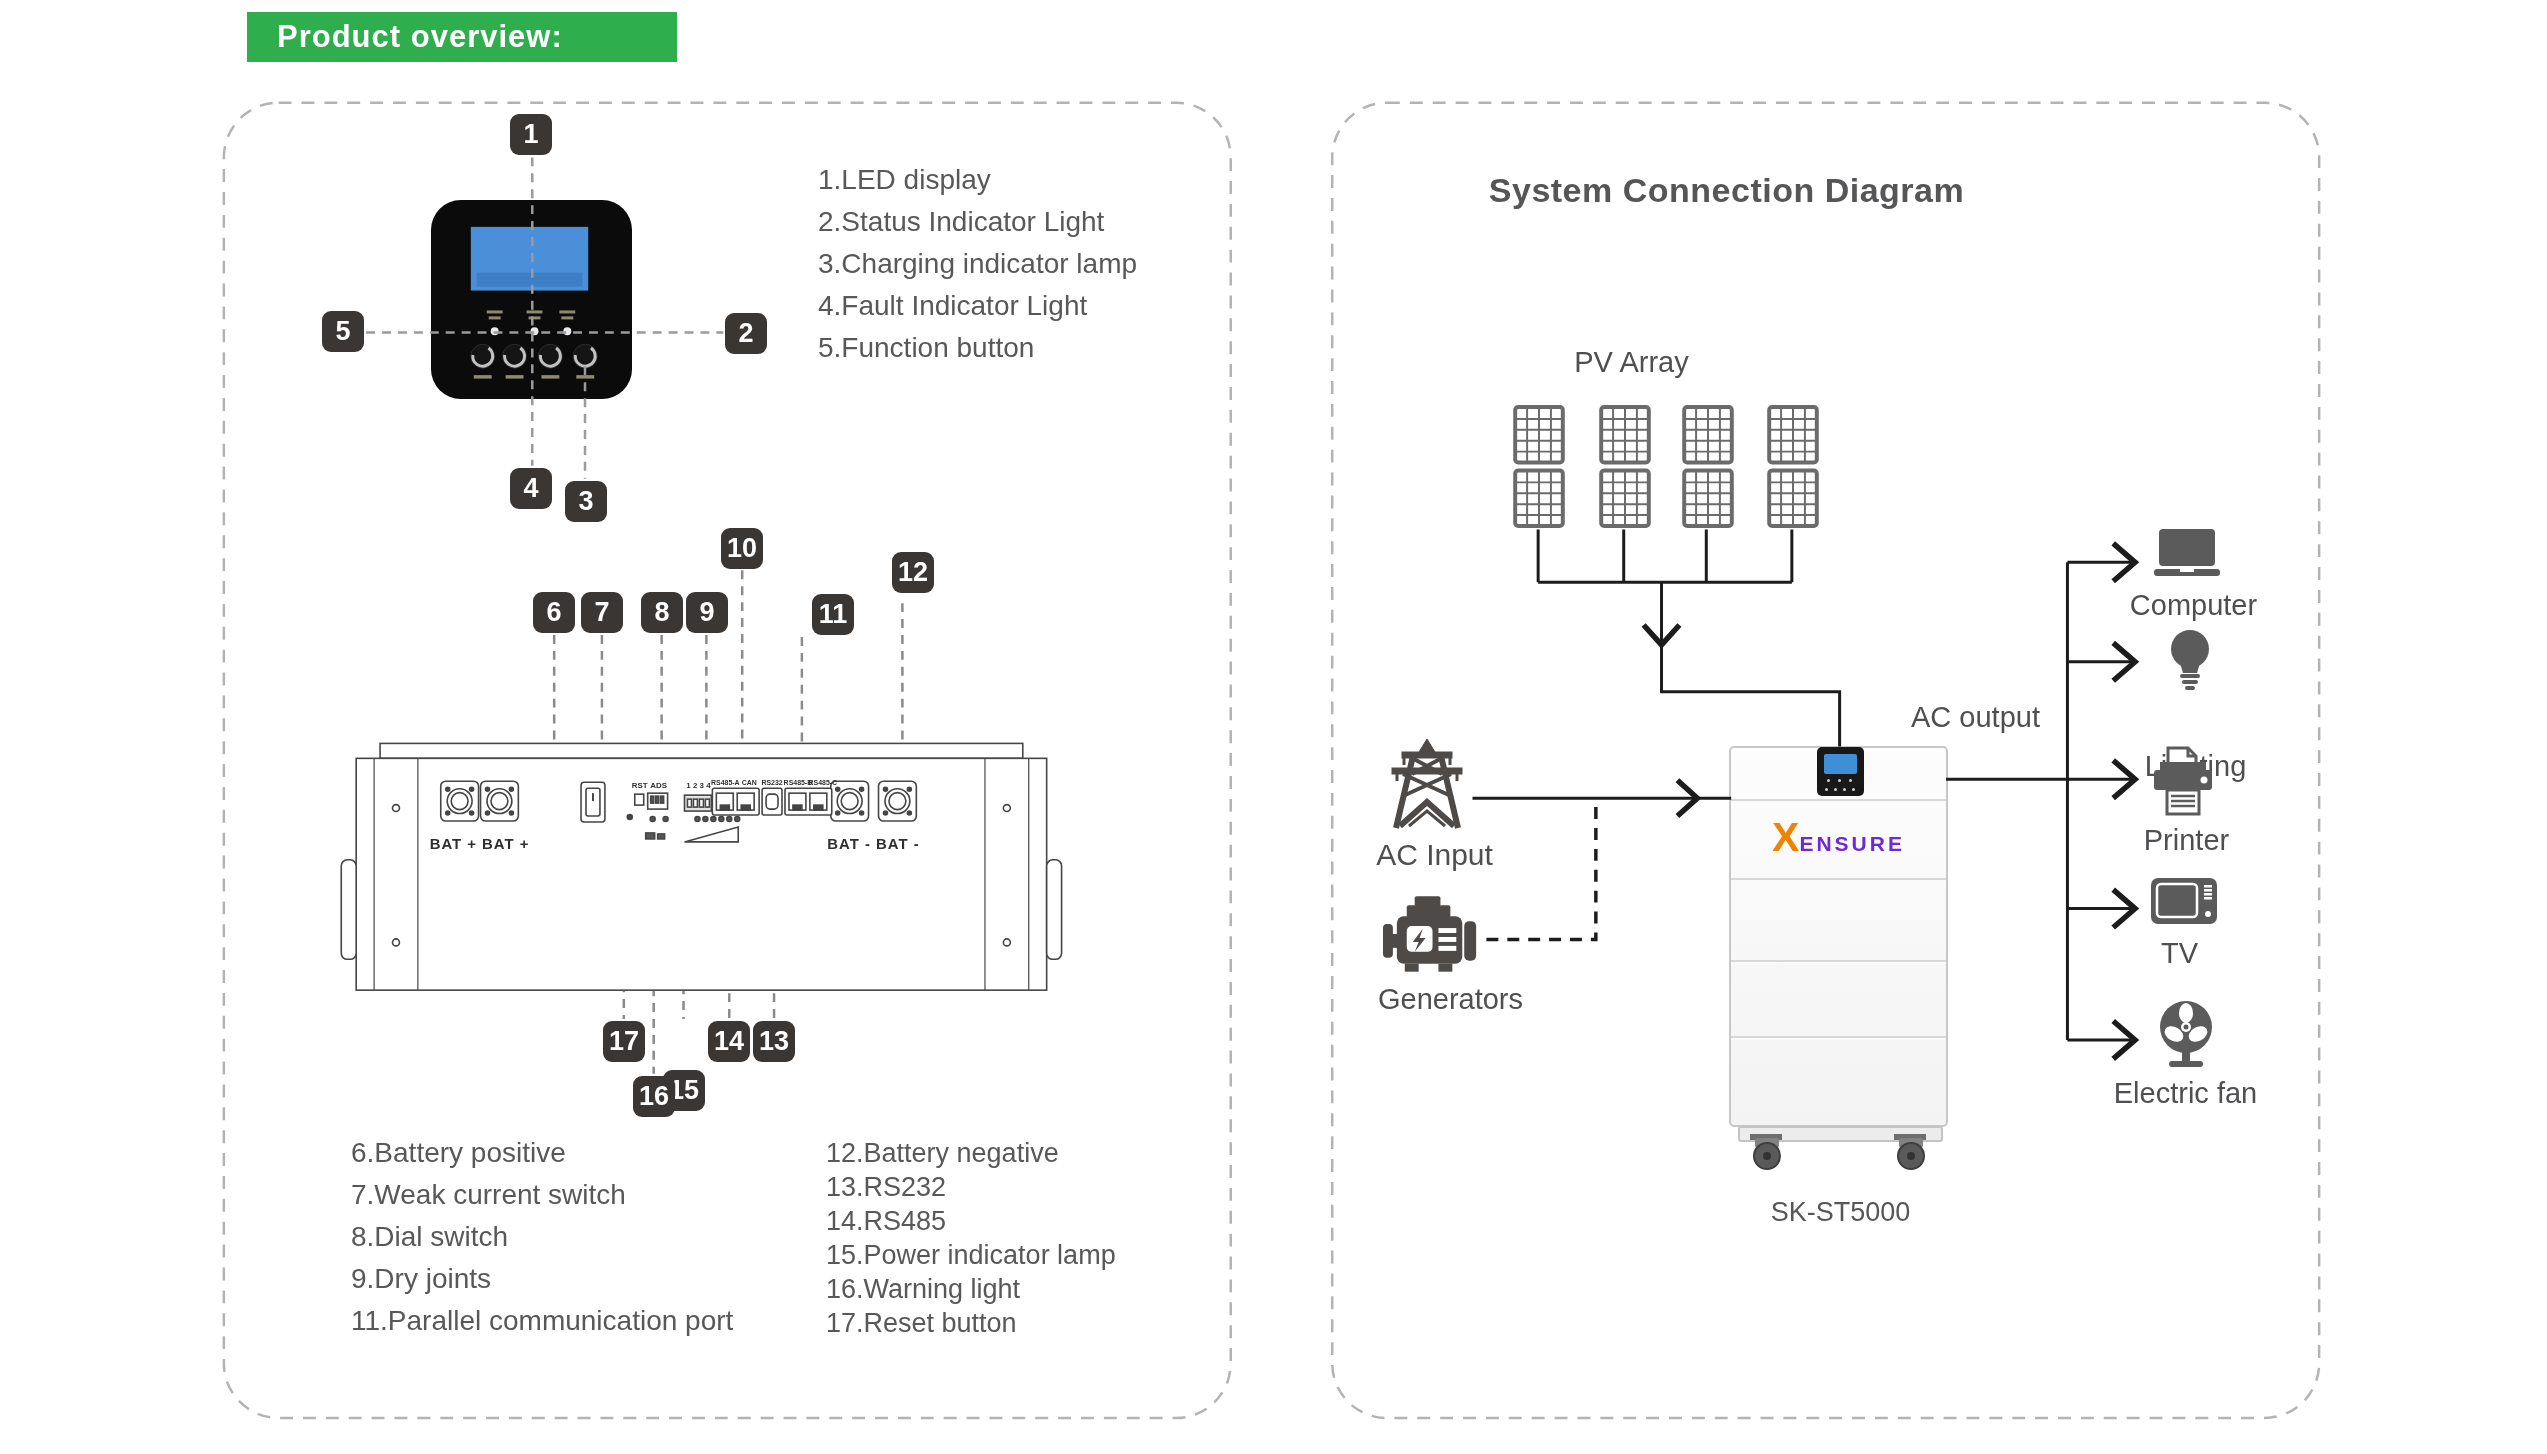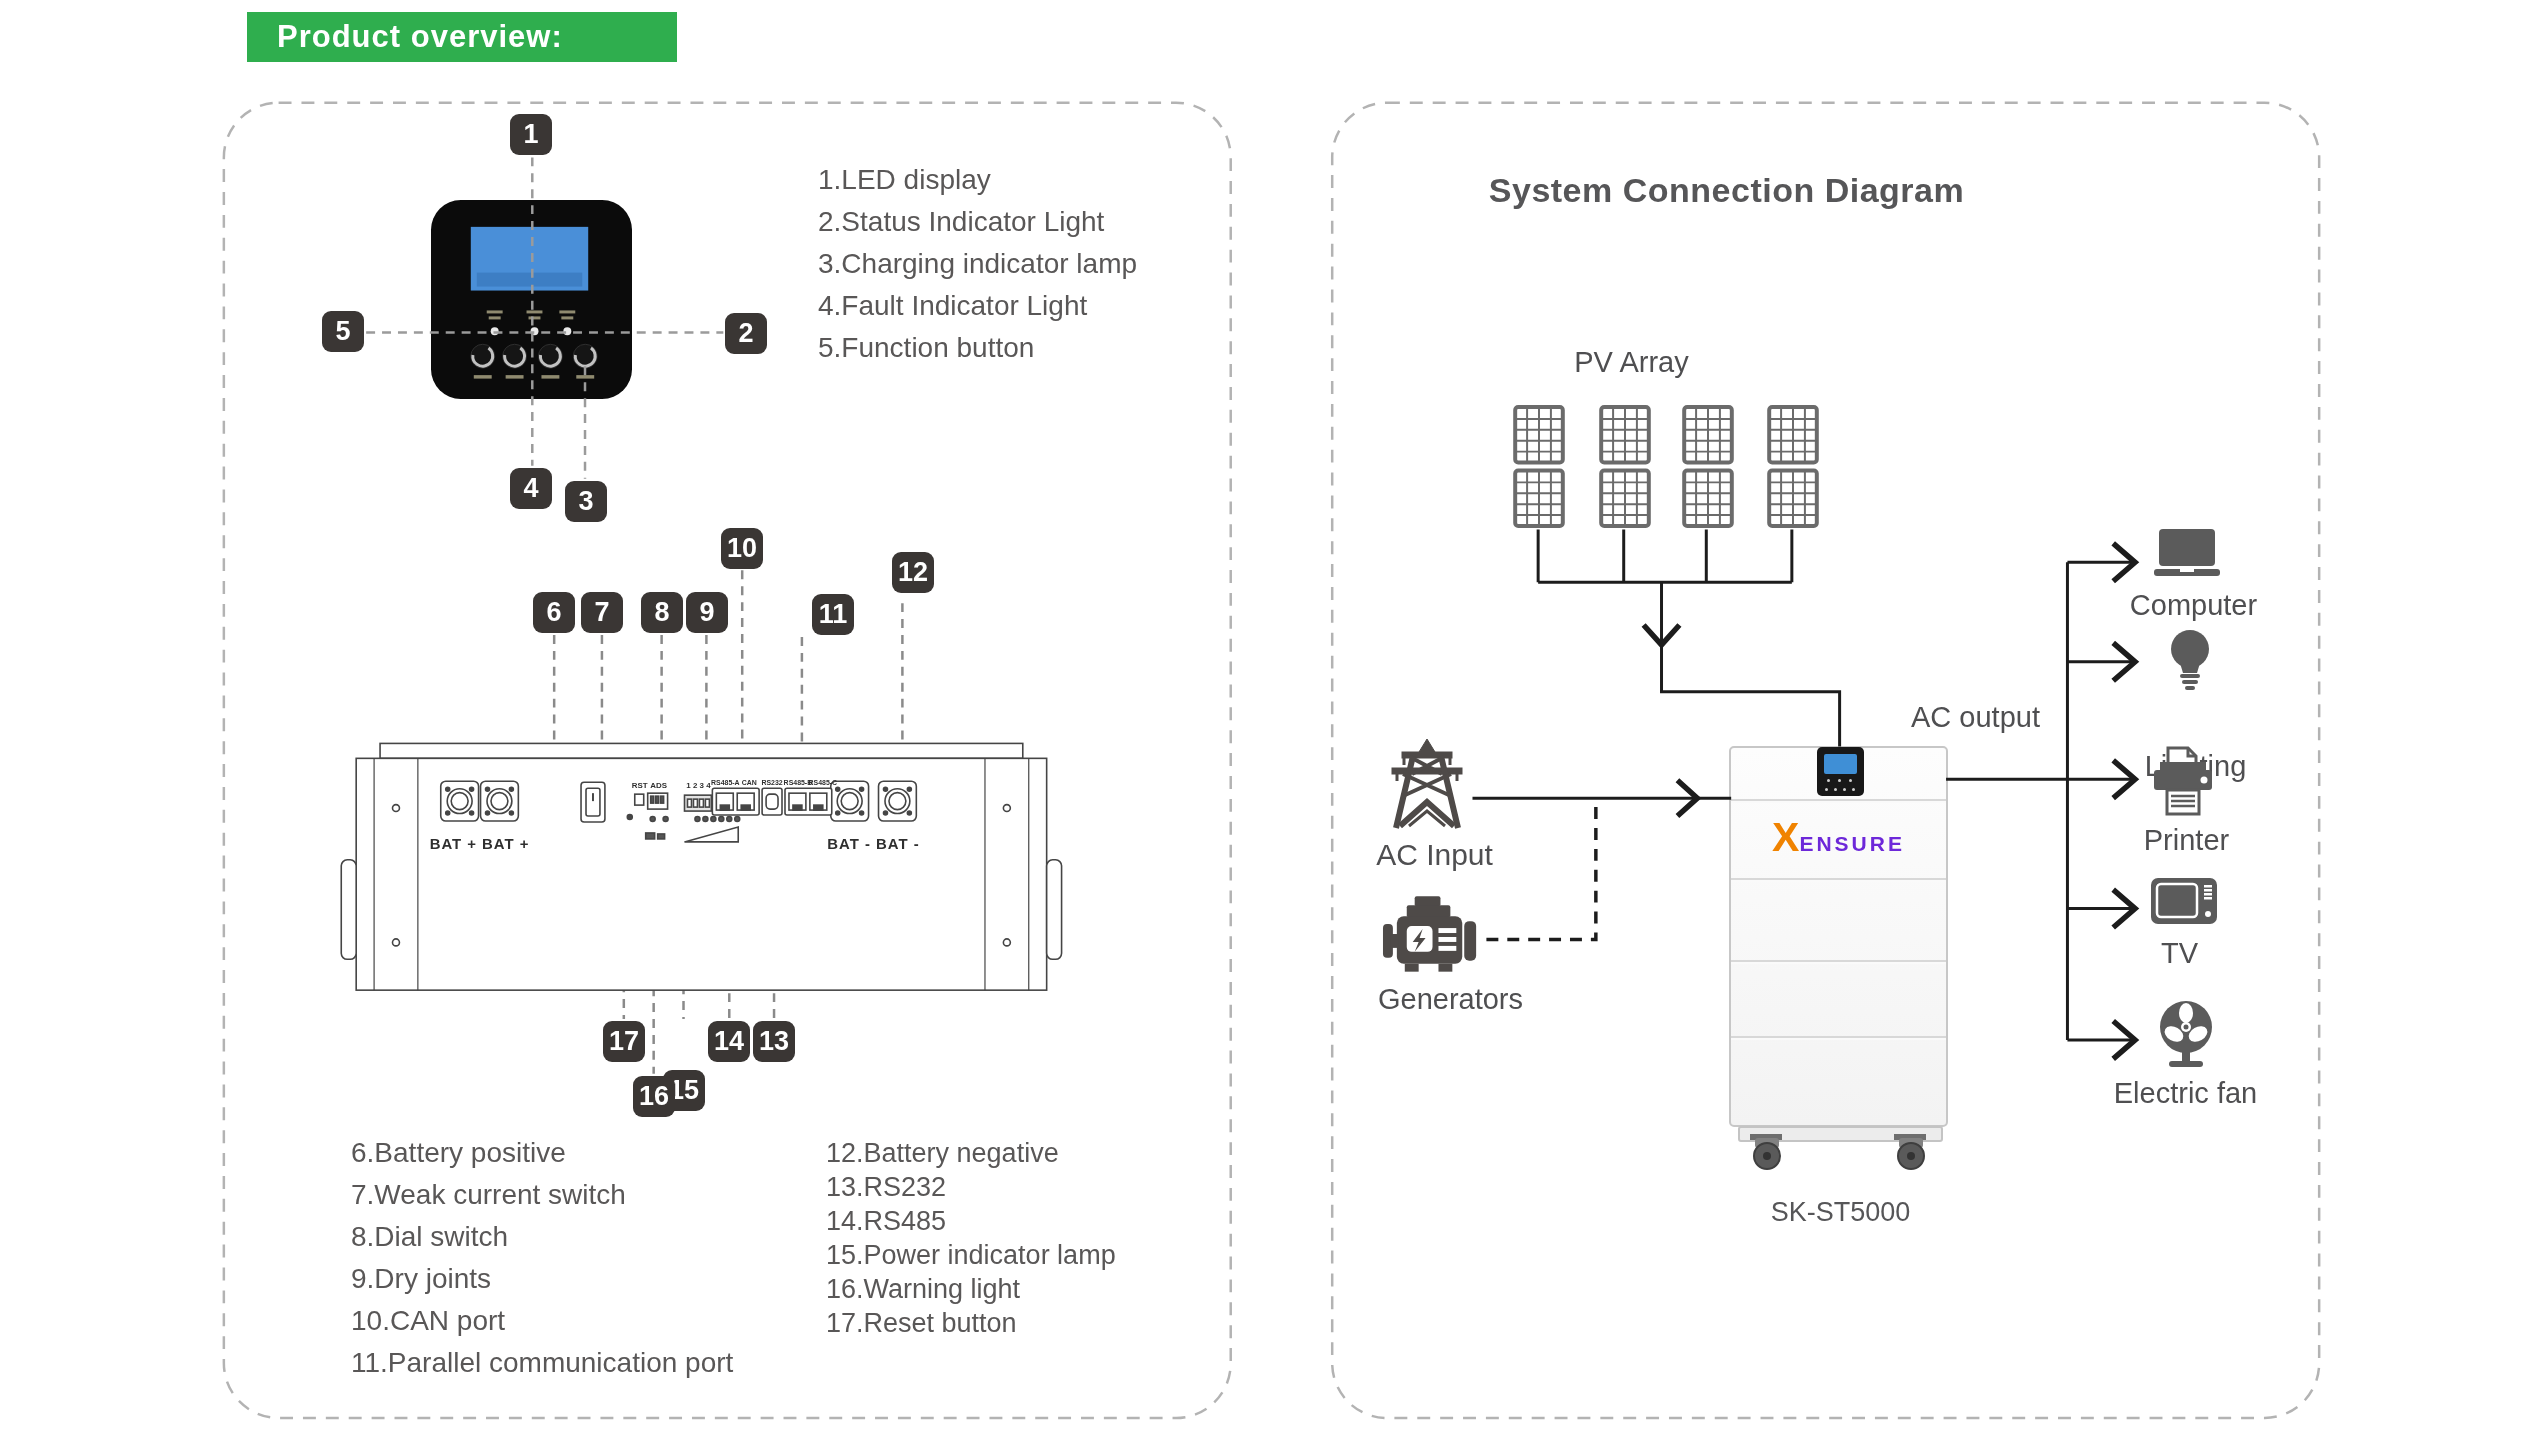--- a/index.html
+++ b/index.html
@@ -112,21 +112,20 @@
   <div class="badge" style="left:663px;top:1070px;">15</div>
   <div class="badge" style="left:708px;top:1021px;">14</div>
   <div class="badge" style="left:753px;top:1021px;">13</div>
   <div class="badge" style="left:633px;top:1076px;">16</div>
 
   <div class="leg-block" style="left:351px;top:1132px;">
     <div>6.Battery positive</div>
     <div>7.Weak current switch</div>
     <div>8.Dial switch</div>
     <div>9.Dry joints</div>
-    <div>10.CAN port</div>
     <div>11.Parallel communication port</div>
   </div>
   <div class="leg-block tight" style="left:826px;top:1136px;">
     <div>12.Battery negative</div>
     <div>13.RS232</div>
     <div>14.RS485</div>
     <div>15.Power indicator lamp</div>
     <div>16.Warning light</div>
     <div>17.Reset button</div>
   </div>

